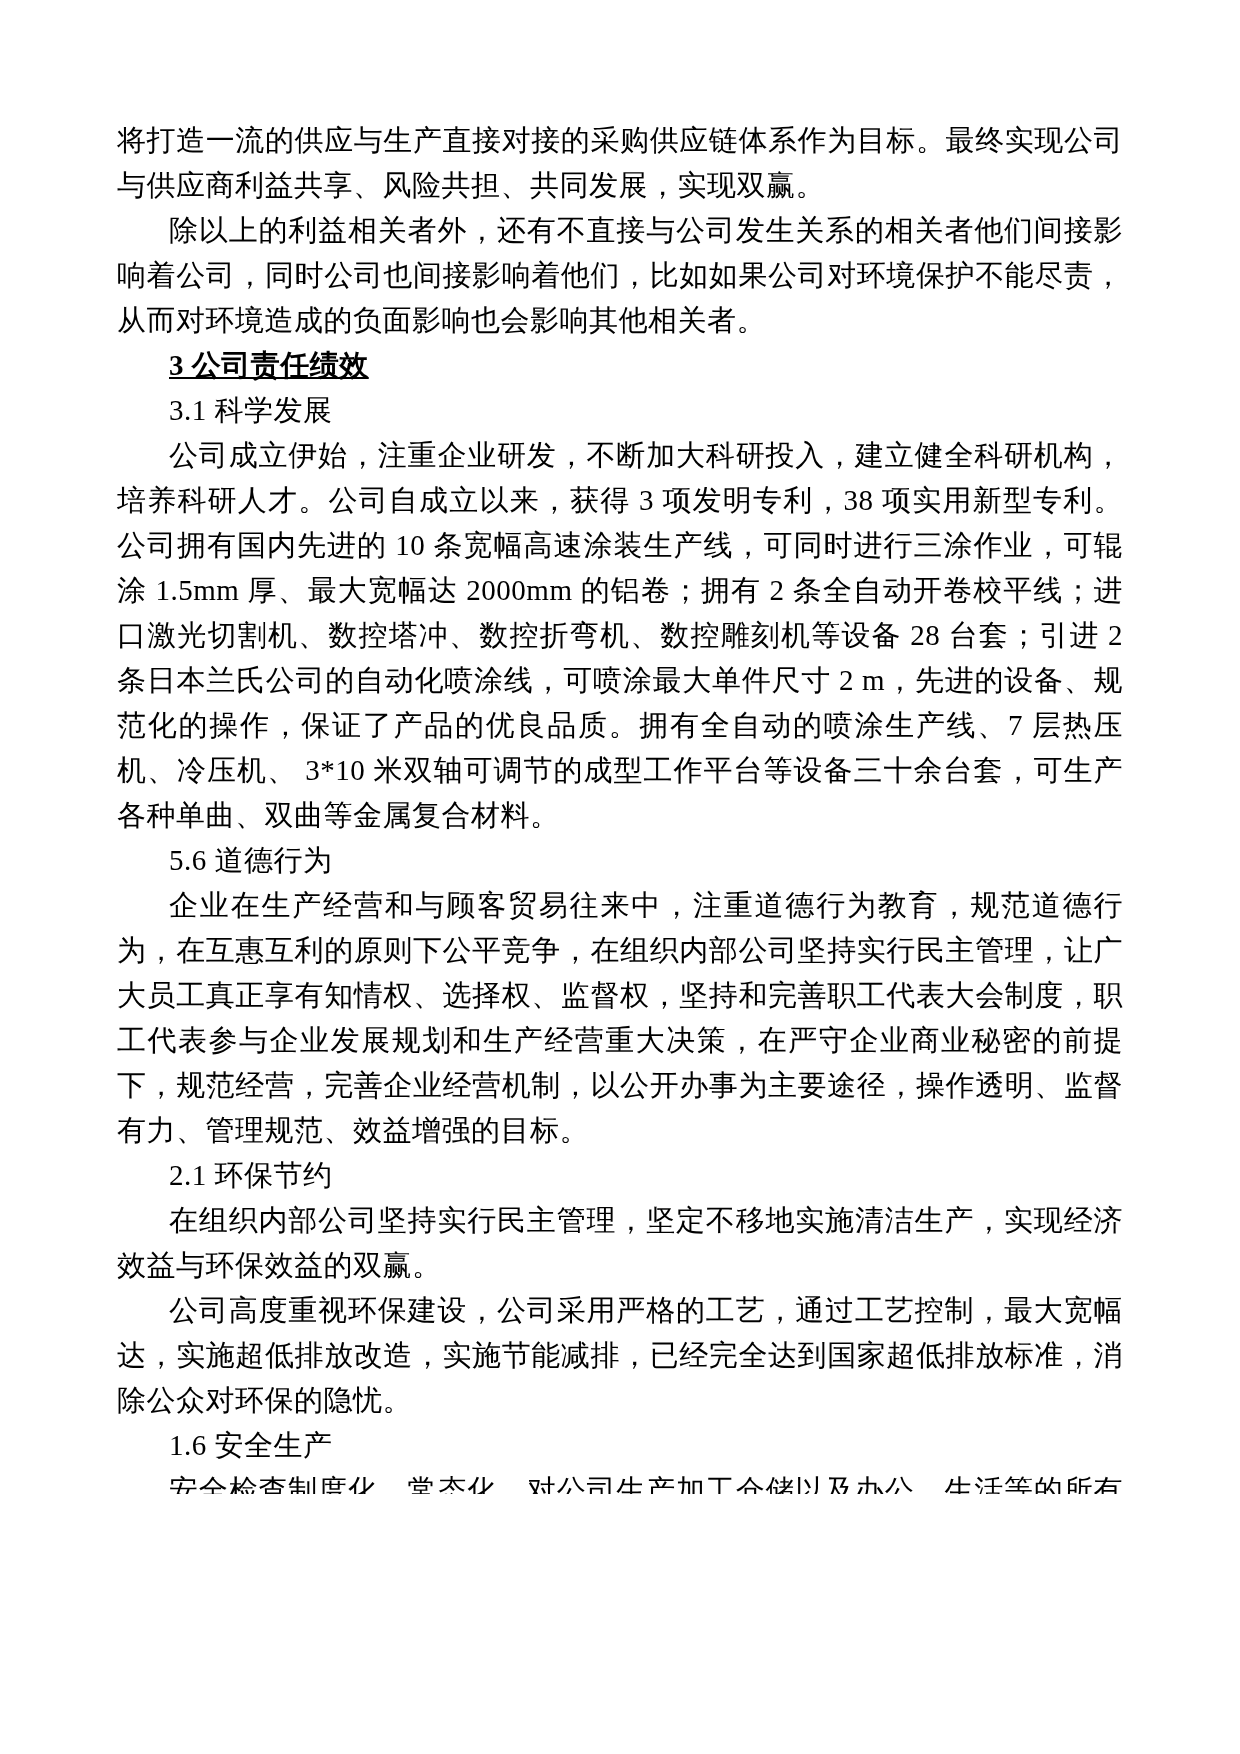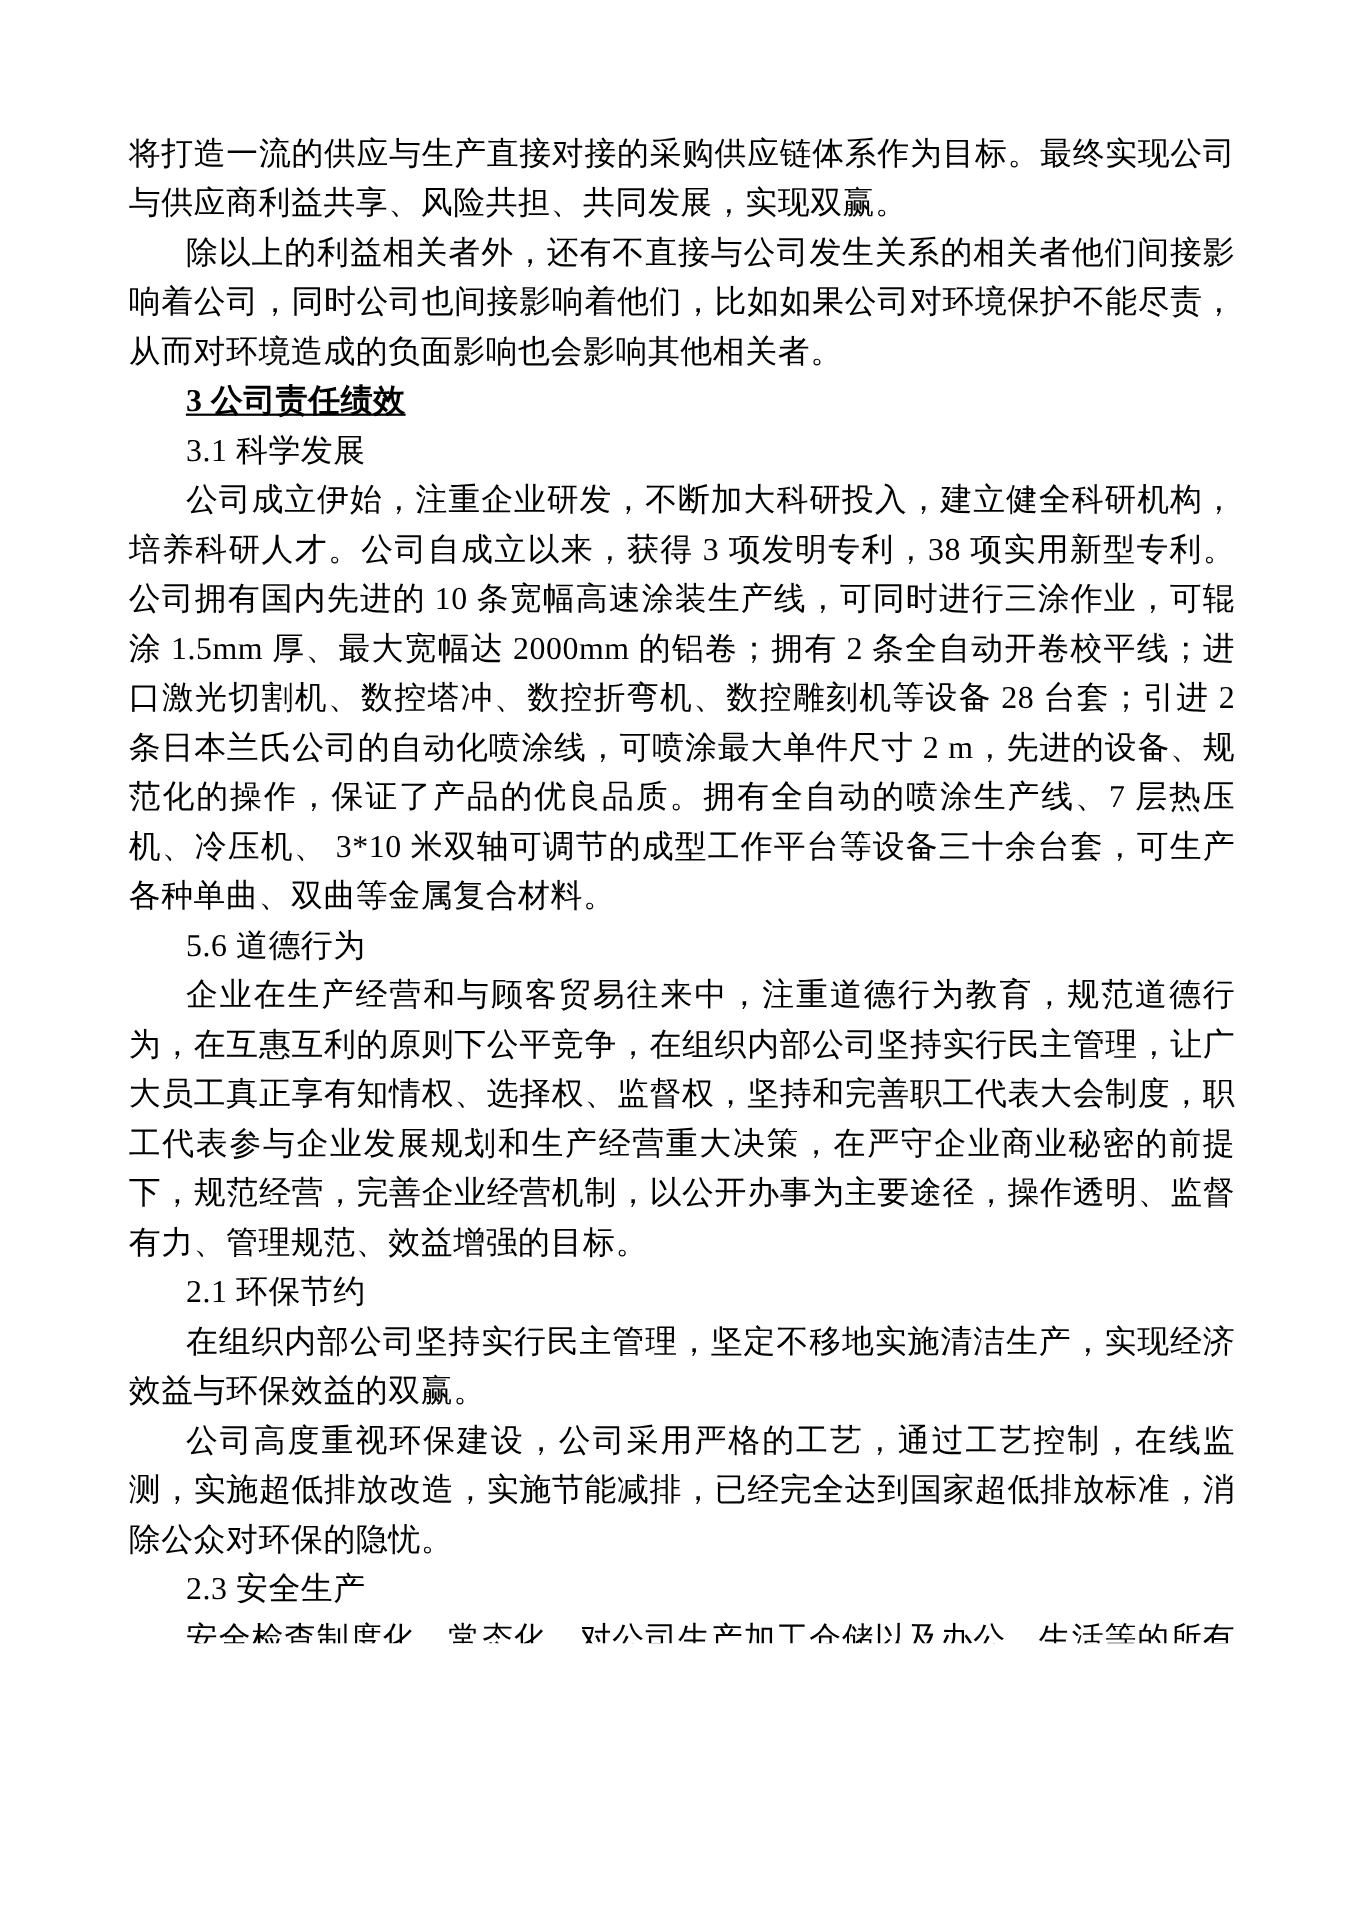--- a/index.html
+++ b/index.html
@@ -52,21 +52,21 @@
   <p class="block indent">公司成立伊始，注重企业研发，不断加大科研投入，建立健全科研机构，培养科研人才。公司自成立以来，获得 3 项发明专利，38 项实用新型专利。公司拥有国内先进的 10 条宽幅高速涂装生产线，可同时进行三涂作业，可辊涂 1.5mm 厚、最大宽幅达 2000mm 的铝卷；拥有 2 条全自动开卷校平线；进口激光切割机、数控塔冲、数控折弯机、数控雕刻机等设备 28 台套；引进 2 条日本兰氏公司的自动化喷涂线，可喷涂最大单件尺寸 2 m，先进的设备、规范化的操作，保证了产品的优良品质。拥有全自动的喷涂生产线、7 层热压机、冷压机、 3*10 米双轴可调节的成型工作平台等设备三十余台套，可生产各种单曲、双曲等金属复合材料。</p>
 
   <p class="block indent">5.6 道德行为</p>
 
   <p class="block indent">企业在生产经营和与顾客贸易往来中，注重道德行为教育，规范道德行为，在互惠互利的原则下公平竞争，在组织内部公司坚持实行民主管理，让广大员工真正享有知情权、选择权、监督权，坚持和完善职工代表大会制度，职工代表参与企业发展规划和生产经营重大决策，在严守企业商业秘密的前提下，规范经营，完善企业经营机制，以公开办事为主要途径，操作透明、监督有力、管理规范、效益增强的目标。</p>
 
   <p class="block indent">2.1 环保节约</p>
 
   <p class="block indent">在组织内部公司坚持实行民主管理，坚定不移地实施清洁生产，实现经济效益与环保效益的双赢。</p>
 
-  <p class="block indent">公司高度重视环保建设，公司采用严格的工艺，通过工艺控制，在线监测，实施超低排放改造，实施节能减排，已经完全达到国家超低排放标准，消除公众对环保的隐忧。</p>
+  <p class="block indent">公司高度重视环保建设，公司采用严格的工艺，通过工艺控制，最大宽幅达，实施超低排放改造，实施节能减排，已经完全达到国家超低排放标准，消除公众对环保的隐忧。</p>
 
-  <p class="block indent">2.3 安全生产</p>
+  <p class="block indent">1.6 安全生产</p>
 
   <p class="block indent">安全检查制度化、常态化。对公司生产加工仓储以及办公、生活等的所有设备、设施、场地逐一排查，发现问题或者隐患，必须立即整改到位，安全生产工作始终保持了较好水平。</p>
 
 
   <p class="block indent">公司不仅为员工提供就业的平台，同时积极培养员工成为“健康、快乐、上进”的员工。</p>
 </div>
 
 </body></html>

